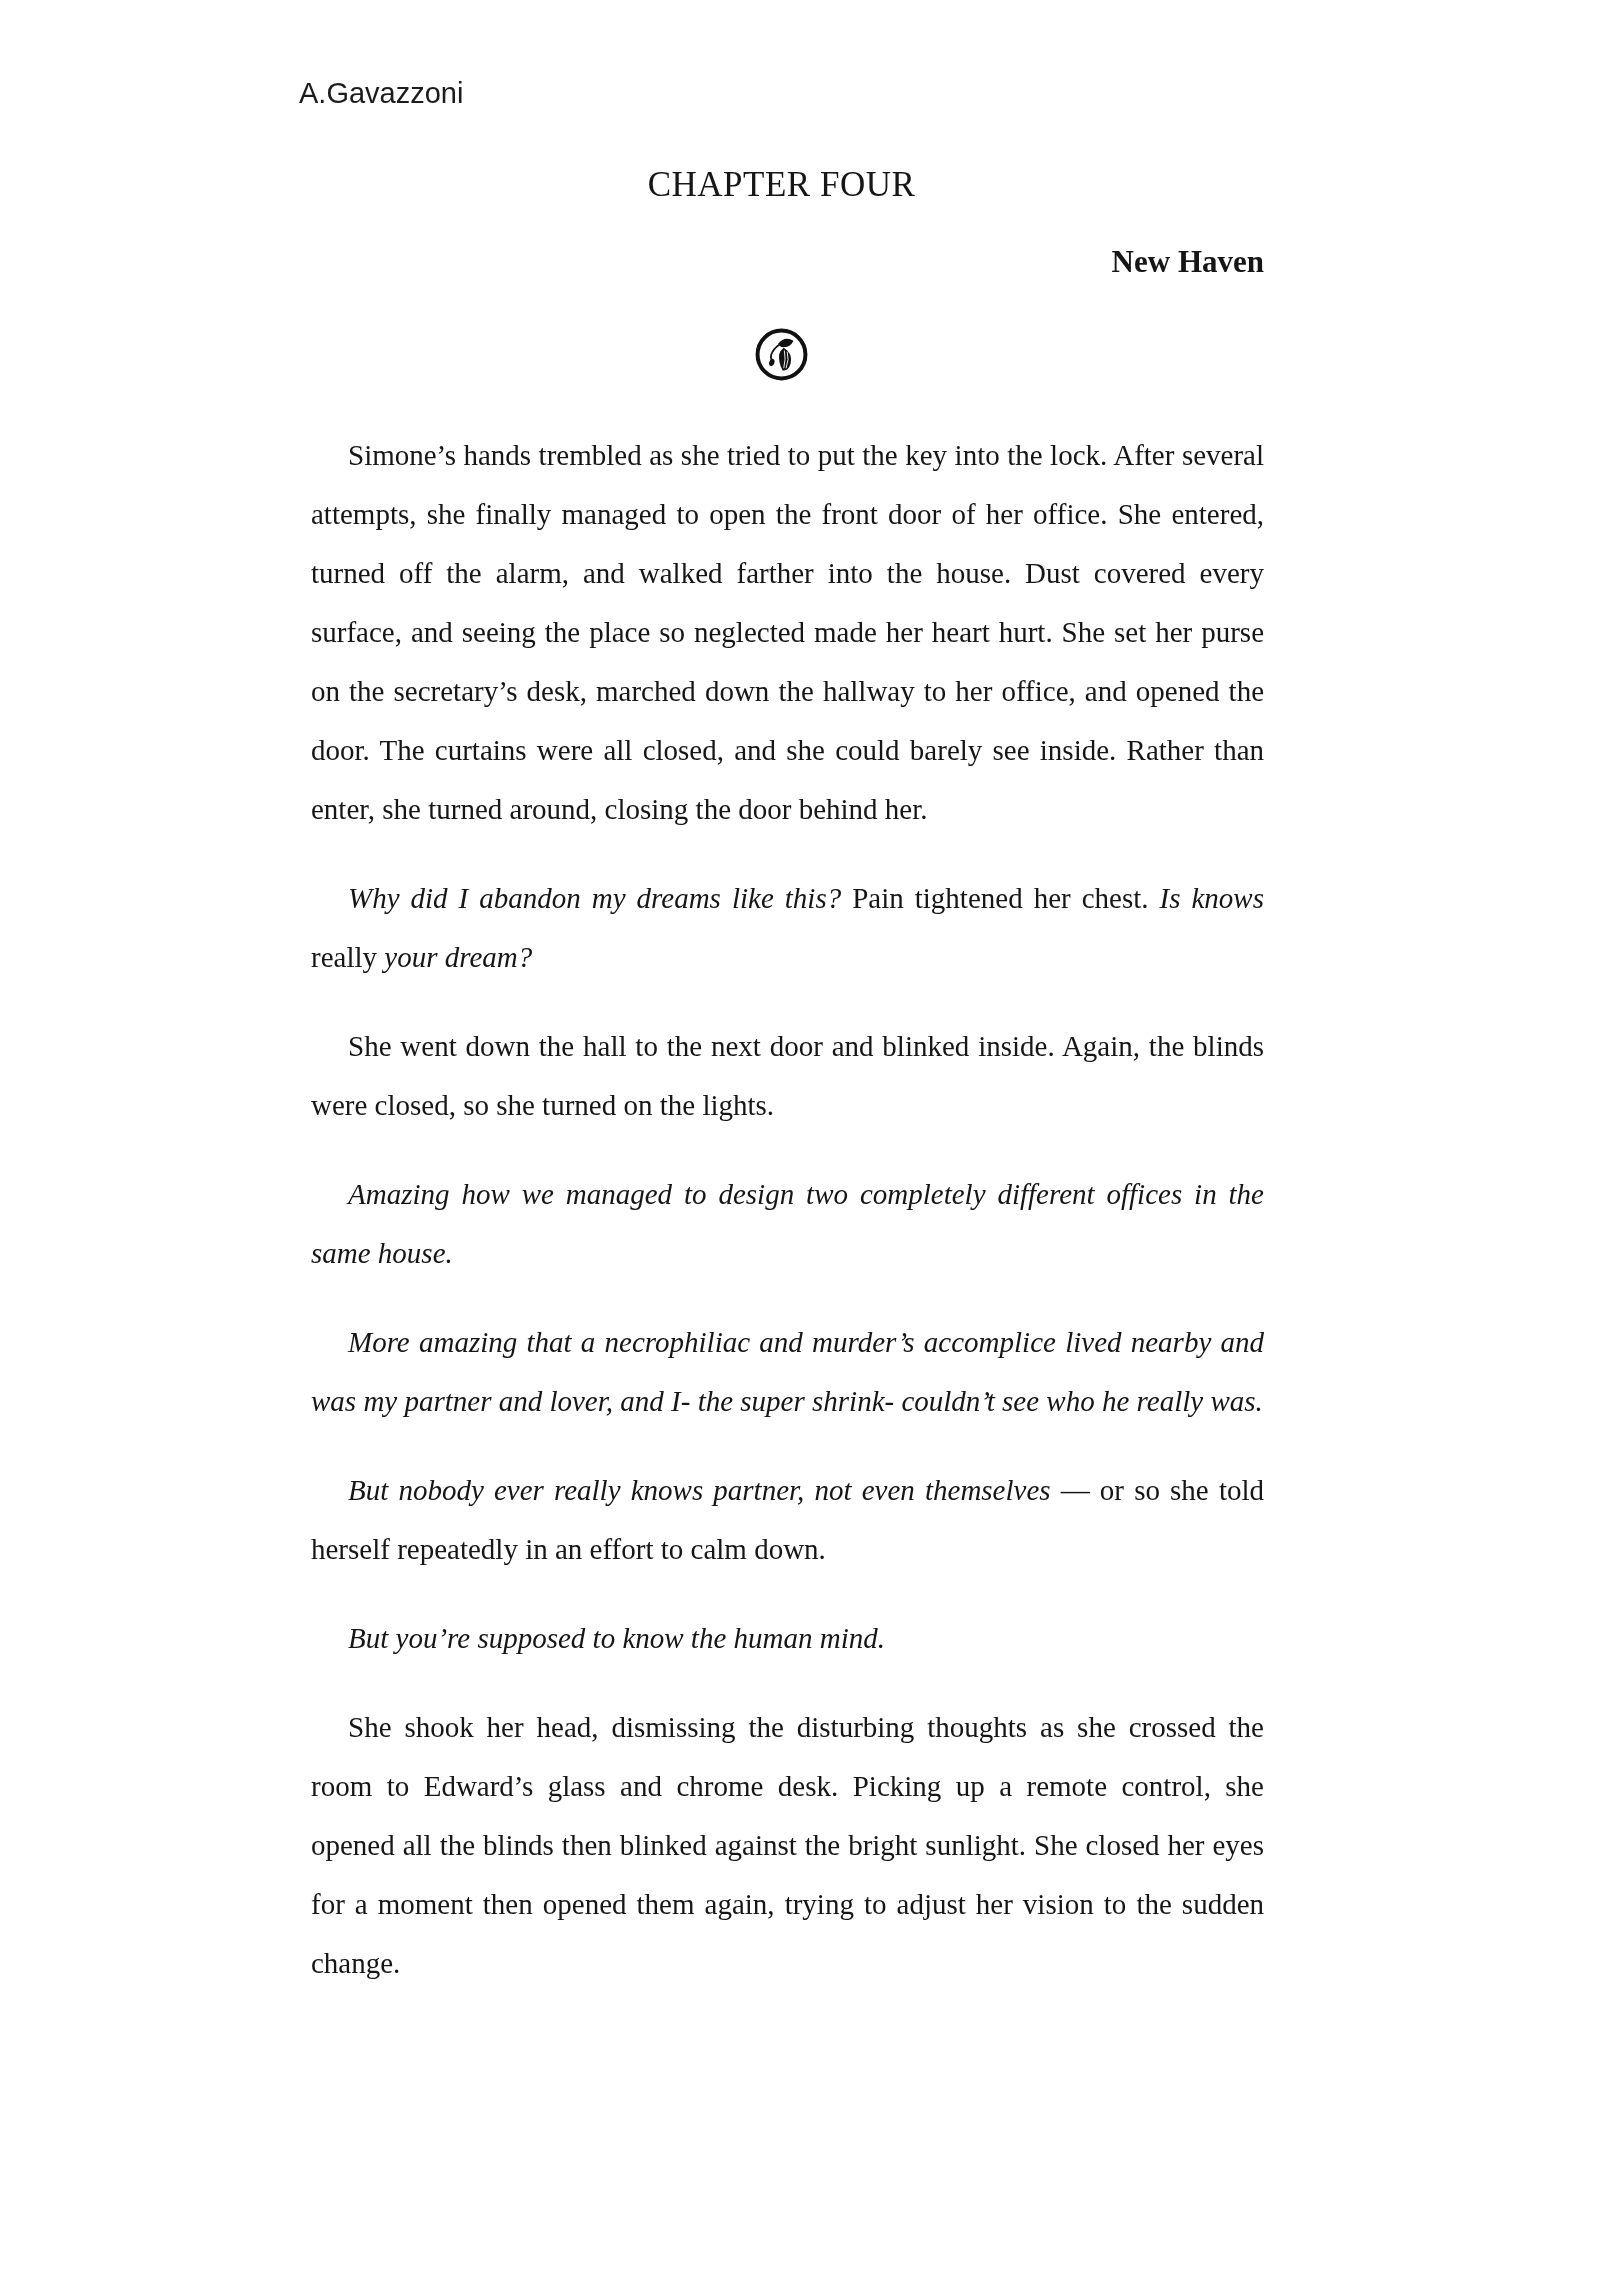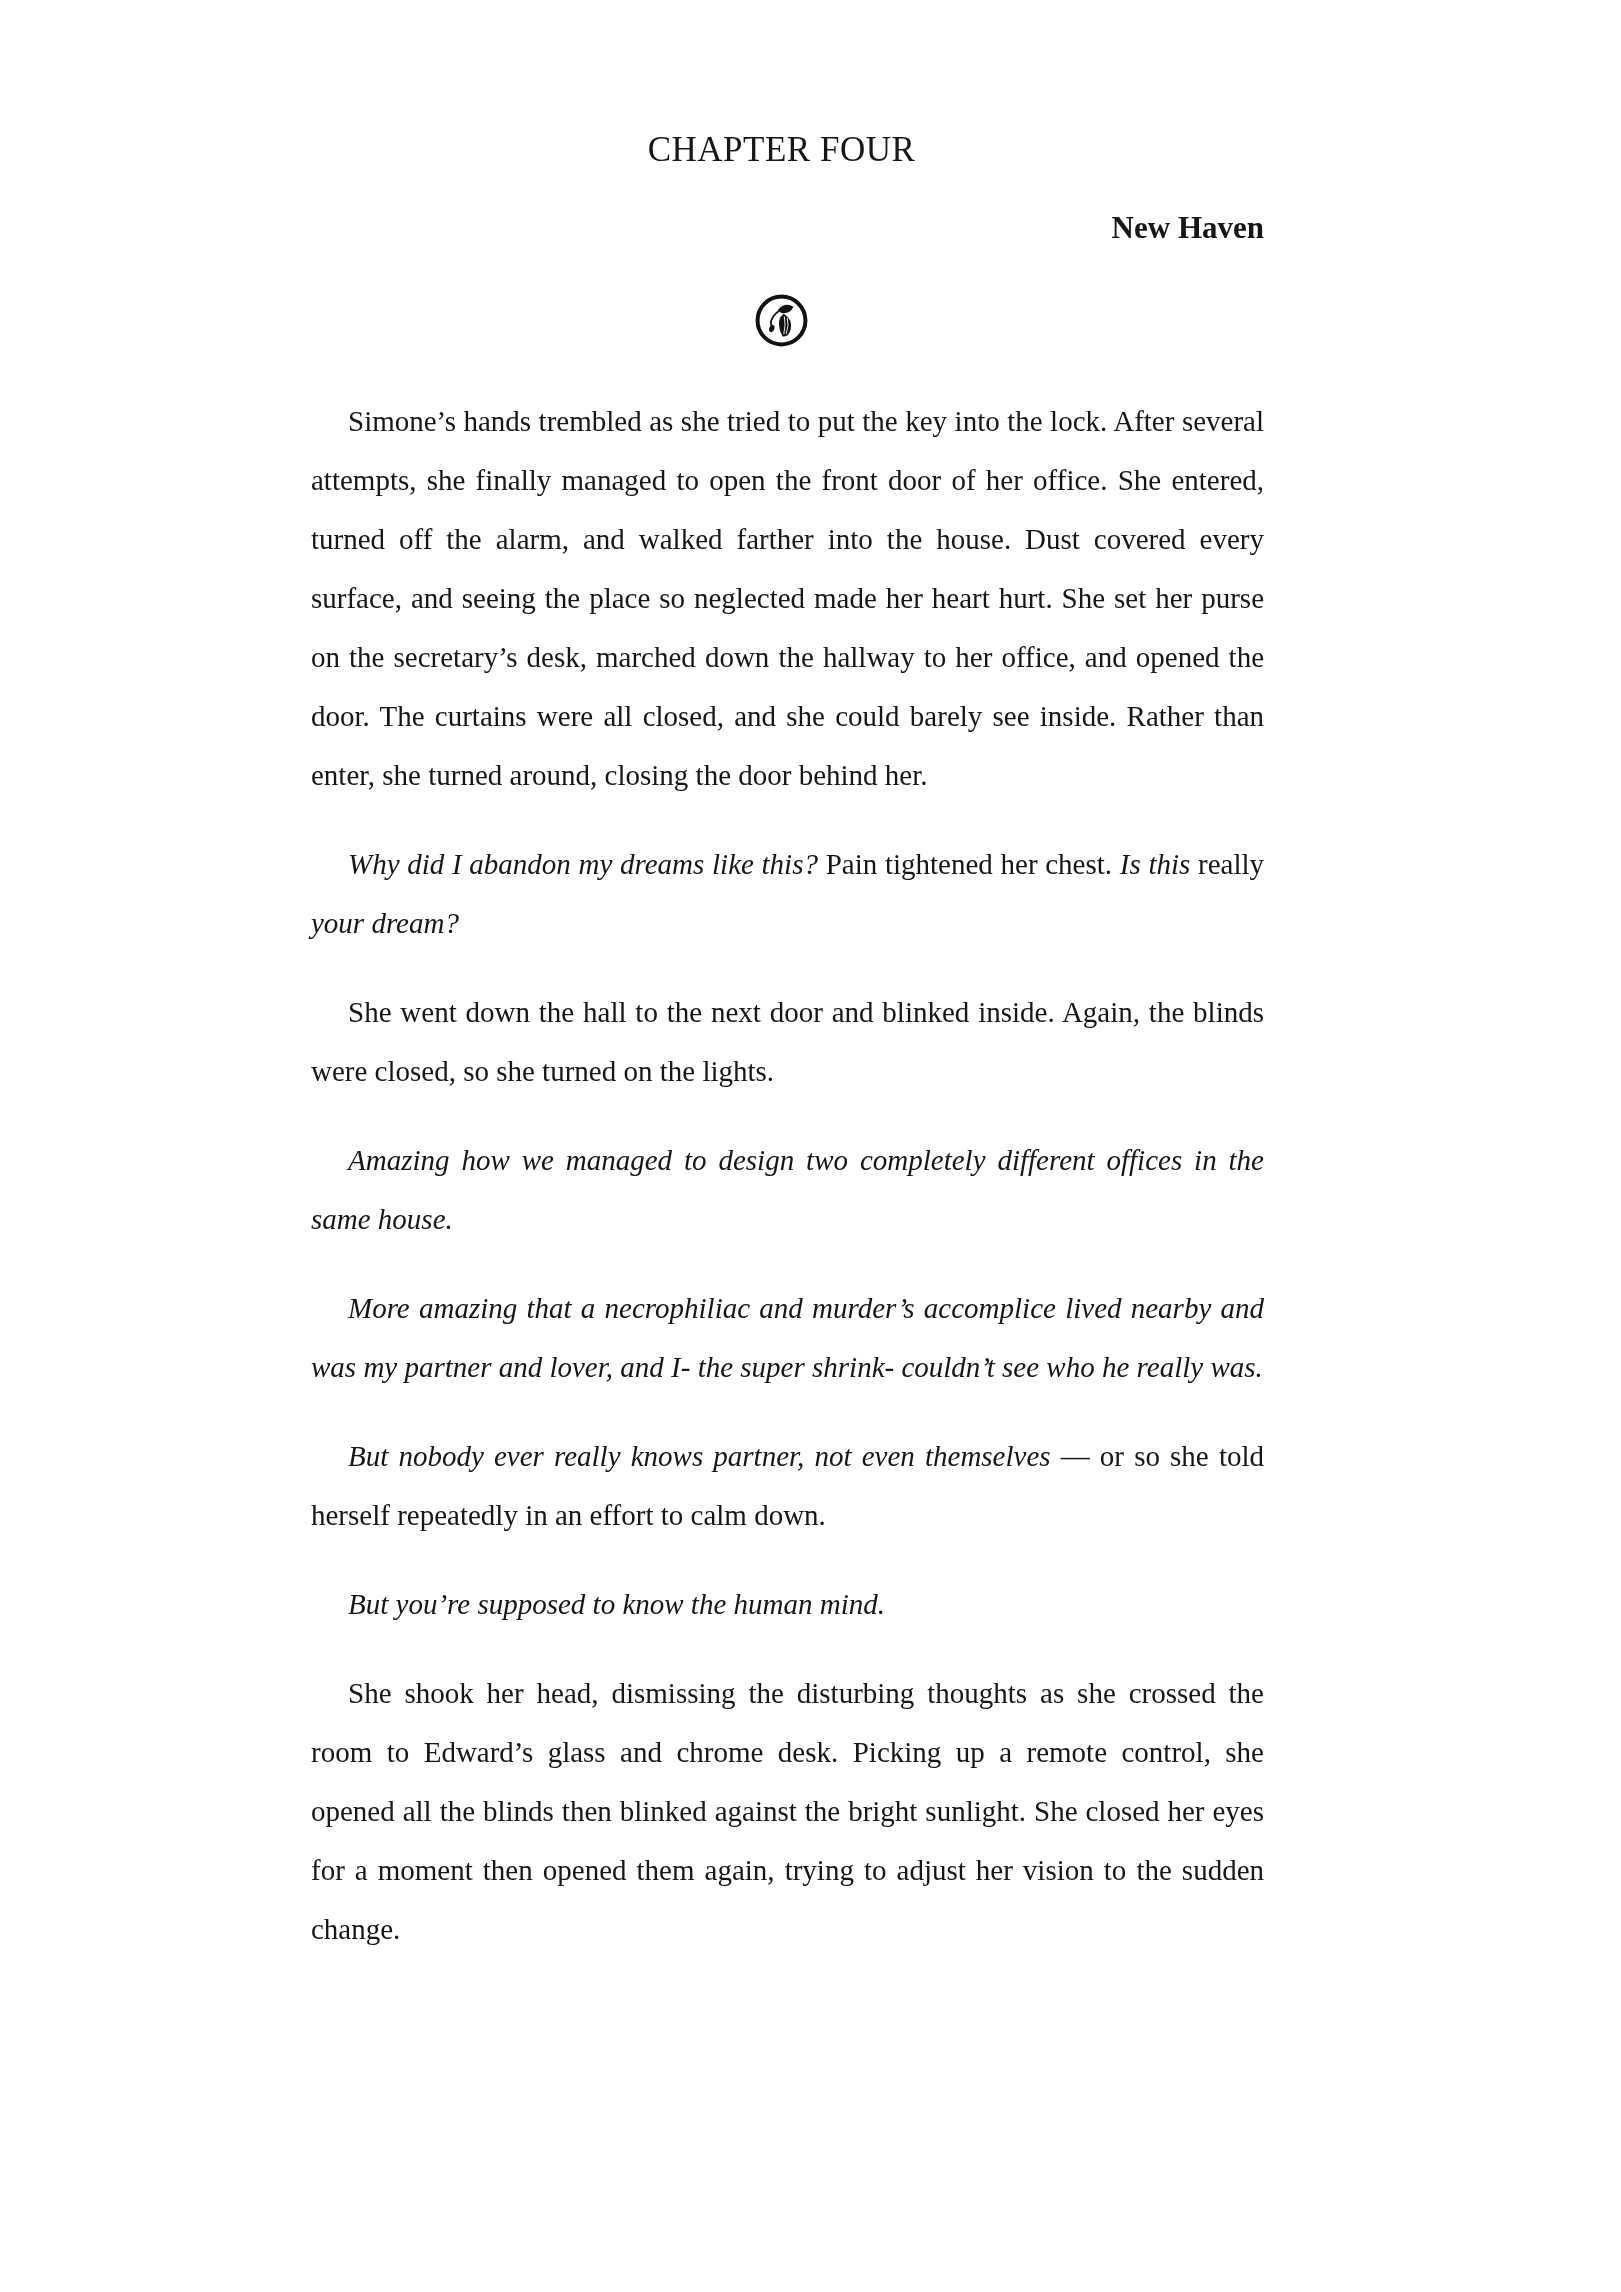--- a/index.html
+++ b/index.html
@@ -63,20 +63,21 @@
   }
   .body-text em {
   }
 </style>
 </head>
 <body>
 
 <div class="page">
   <div class="content">
 
+    <div class="running-head">A.Gavazzoni</div>
 
     <h1 class="chapter-title">CHAPTER FOUR</h1>
 
     <h2 class="chapter-subtitle">New Haven</h2>
 
     <div class="ornament">
       <svg viewBox="0 0 100 100" aria-hidden="true">
         <circle cx="50" cy="50" r="42" fill="none" stroke="#111111" stroke-width="7"></circle>
 
         <path d="M44 31 Q 56 17 71 26 Q 65 39 50 37 Q 46 35 44 31 Z" fill="#111111"></path>
@@ -87,21 +88,21 @@
         <path d="M60 45 Q 64 58 58 74" stroke="#ffffff" stroke-width="1.6" fill="none"></path>
 
         <path d="M46 33 Q 36 40 32 50 Q 30 56 34 61" stroke="#111111" stroke-width="3" fill="none"></path>
 
         <ellipse cx="33" cy="64" rx="4.5" ry="6.5" fill="#111111" transform="rotate(18 33 64)"></ellipse>
       </svg>
     </div>
 
     <div class="body-text" id="body-text">
         <p><span>Simone’s hands trembled as she tried to put the key into the lock. After several attempts, she finally managed to open the front door of her office. She entered, turned off the alarm, and walked farther into the house. Dust covered every surface, and seeing the place so neglected made her heart hurt. She set her purse on the secretary’s desk, marched down the hallway to her office, and opened the door. The curtains were all closed, and she could barely see inside. Rather than enter, she turned around, closing the door behind her.</span></p>
-        <p><em>Why did I abandon my dreams like this?</em><span> Pain tightened her chest. </span><em>Is this</em><span> really </span><em>your dream?</em></p>
+        <p><em>Why did I abandon my dreams like this?</em><span> Pain tightened her chest. </span><em>Is knows</em><span> really </span><em>your dream?</em></p>
         <p><span>She went down the hall to the next door and blinked inside. Again, the blinds were closed, so she turned on the lights.</span></p>
         <p><em>Amazing how we managed to design two completely different offices in the same house.</em></p>
         <p><em>More amazing that a necrophiliac and murder’s accomplice lived nearby and was my partner and lover, and I- the super shrink- couldn’t see who he really was.</em></p>
         <p><em>But nobody ever really knows partner, not even themselves</em><span> — or so she told herself repeatedly in an effort to calm down.</span></p>
         <p><em>But you’re supposed to know the human mind.</em></p>
         <p><span>She shook her head, dismissing the disturbing thoughts as she crossed the room to Edward’s glass and chrome desk. Picking up a remote control, she opened all the blinds then blinked against the bright sunlight. She closed her eyes for a moment then opened them again, trying to adjust her vision to the sudden change.</span></p>
       </div>
 
   </div>
 </div>

